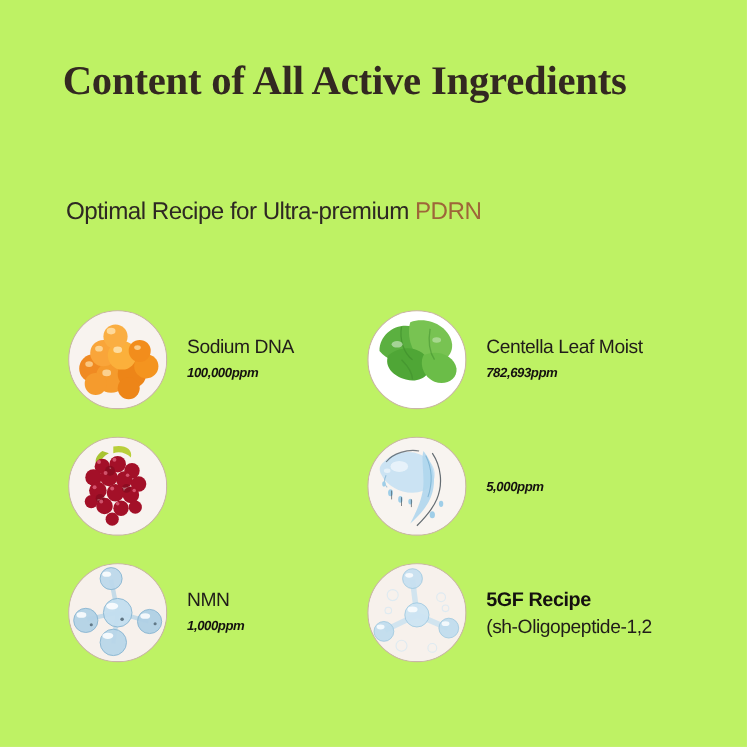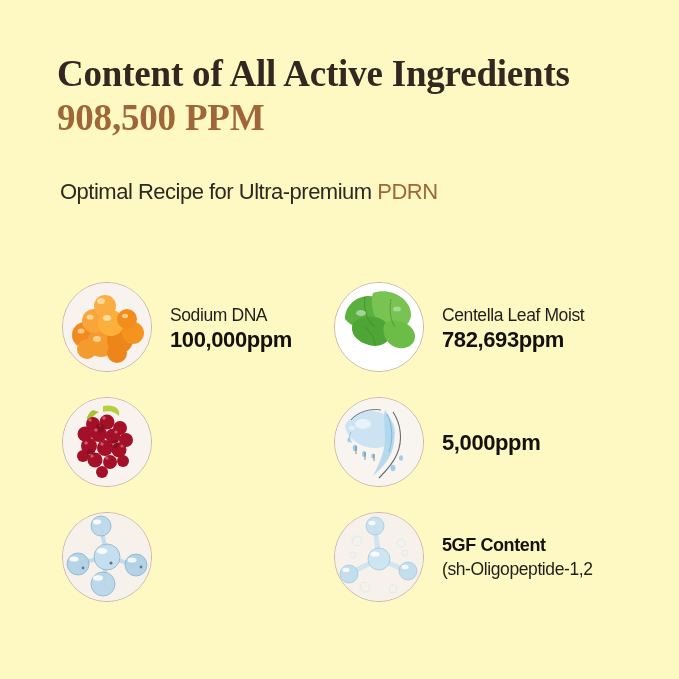--- a/index.html
+++ b/index.html
@@ -10,21 +10,21 @@
     width: 679px;
     height: 679px;
     background: #EAE1D9;
     font-family: "Liberation Sans", sans-serif;
     overflow: hidden;
   }
   .page {
     position: relative;
     width: 679px;
     height: 679px;
-    background: #fef9c3;
+    background: #bef264;
   }
 
   
   .header {
     position: absolute;
     left: 57px;
     top: 52px;
     width: 580px;
   }
   .title-line1 {
@@ -102,25 +102,26 @@
     margin-left: 18px;
     white-space: nowrap;
   }
   .ing-name {
     font-size: 17.5px;
     line-height: 24px;
     color: #211D1A;
     letter-spacing: -0.4px;
   }
   .ing-amount {
-    font-size: 22px;
+    font-size: 12px;
     line-height: 25px;
     font-weight: bold;
     color: #14110F;
     letter-spacing: -0.4px;
+    font-style: italic;
   }
   .ing-name.bold {
     font-weight: bold;
     font-size: 18px;
     color: #14110F;
   }
   .ing-sub {
     font-size: 17.5px;
     line-height: 24px;
     color: #211D1A;
@@ -128,21 +129,20 @@
   }
   .labels.tall { line-height: 23px; }
 </style>
 </head>
 <body>
 
 <div class="page">
 
   <div class="header">
     <div class="title-line1">Content of All Active Ingredients</div>
-    <div class="title-line2">908,500 PPM</div>
   </div>
 
   <div class="subtitle">
     <span>Optimal Recipe for Ultra-premium </span><span class="accent">PDRN</span>
   </div>
 
   <div class="grid">
 
     <div class="row">
 
@@ -312,20 +312,22 @@
               <ellipse cx="69" cy="47" rx="4.5" ry="2.6" fill="#FFFFFF" opacity="0.85"></ellipse>
               <ellipse cx="35" cy="65" rx="5" ry="2.8" fill="#FFFFFF" opacity="0.85"></ellipse>
               <ellipse cx="39" cy="38" rx="5.5" ry="3" fill="#FFFFFF" opacity="0.85"></ellipse>
               <circle cx="48" cy="50" r="1.6" fill="#3E5260" opacity="0.75"></circle>
               <circle cx="20" cy="55" r="1.4" fill="#3E5260" opacity="0.7"></circle>
               <circle cx="78" cy="54" r="1.4" fill="#3E5260" opacity="0.7"></circle>
             </g>
           </svg>
         </div>
         <div class="labels">
+          <div class="ing-name">NMN</div>
+          <div class="ing-amount">1,000ppm</div>
         </div>
       </div>
 
       <div class="cell col2">
         <div class="circle">
           <svg viewBox="0 0 88 88" xmlns="http://www.w3.org/2000/svg" aria-hidden="true">
             <rect x="0" y="0" width="88" height="88" fill="#F7F1EC"></rect>
             <g stroke="#CBE2F0" stroke-width="5" opacity="0.85">
               <line x1="44" y1="46" x2="40" y2="14"></line>
               <line x1="44" y1="46" x2="15" y2="60"></line>
@@ -349,21 +351,21 @@
               <circle cx="22" cy="28" r="5"></circle>
               <circle cx="66" cy="30" r="4"></circle>
               <circle cx="30" cy="74" r="5"></circle>
               <circle cx="58" cy="76" r="4"></circle>
               <circle cx="70" cy="40" r="3"></circle>
               <circle cx="18" cy="42" r="3"></circle>
             </g>
           </svg>
         </div>
         <div class="labels tall">
-          <div class="ing-name bold">5GF Content</div>
+          <div class="ing-name bold">5GF Recipe</div>
           <div class="ing-sub">(sh-Oligopeptide-1,2</div>
         </div>
       </div>
 
     </div>
 
   </div>
 </div>
 
 </body></html>

